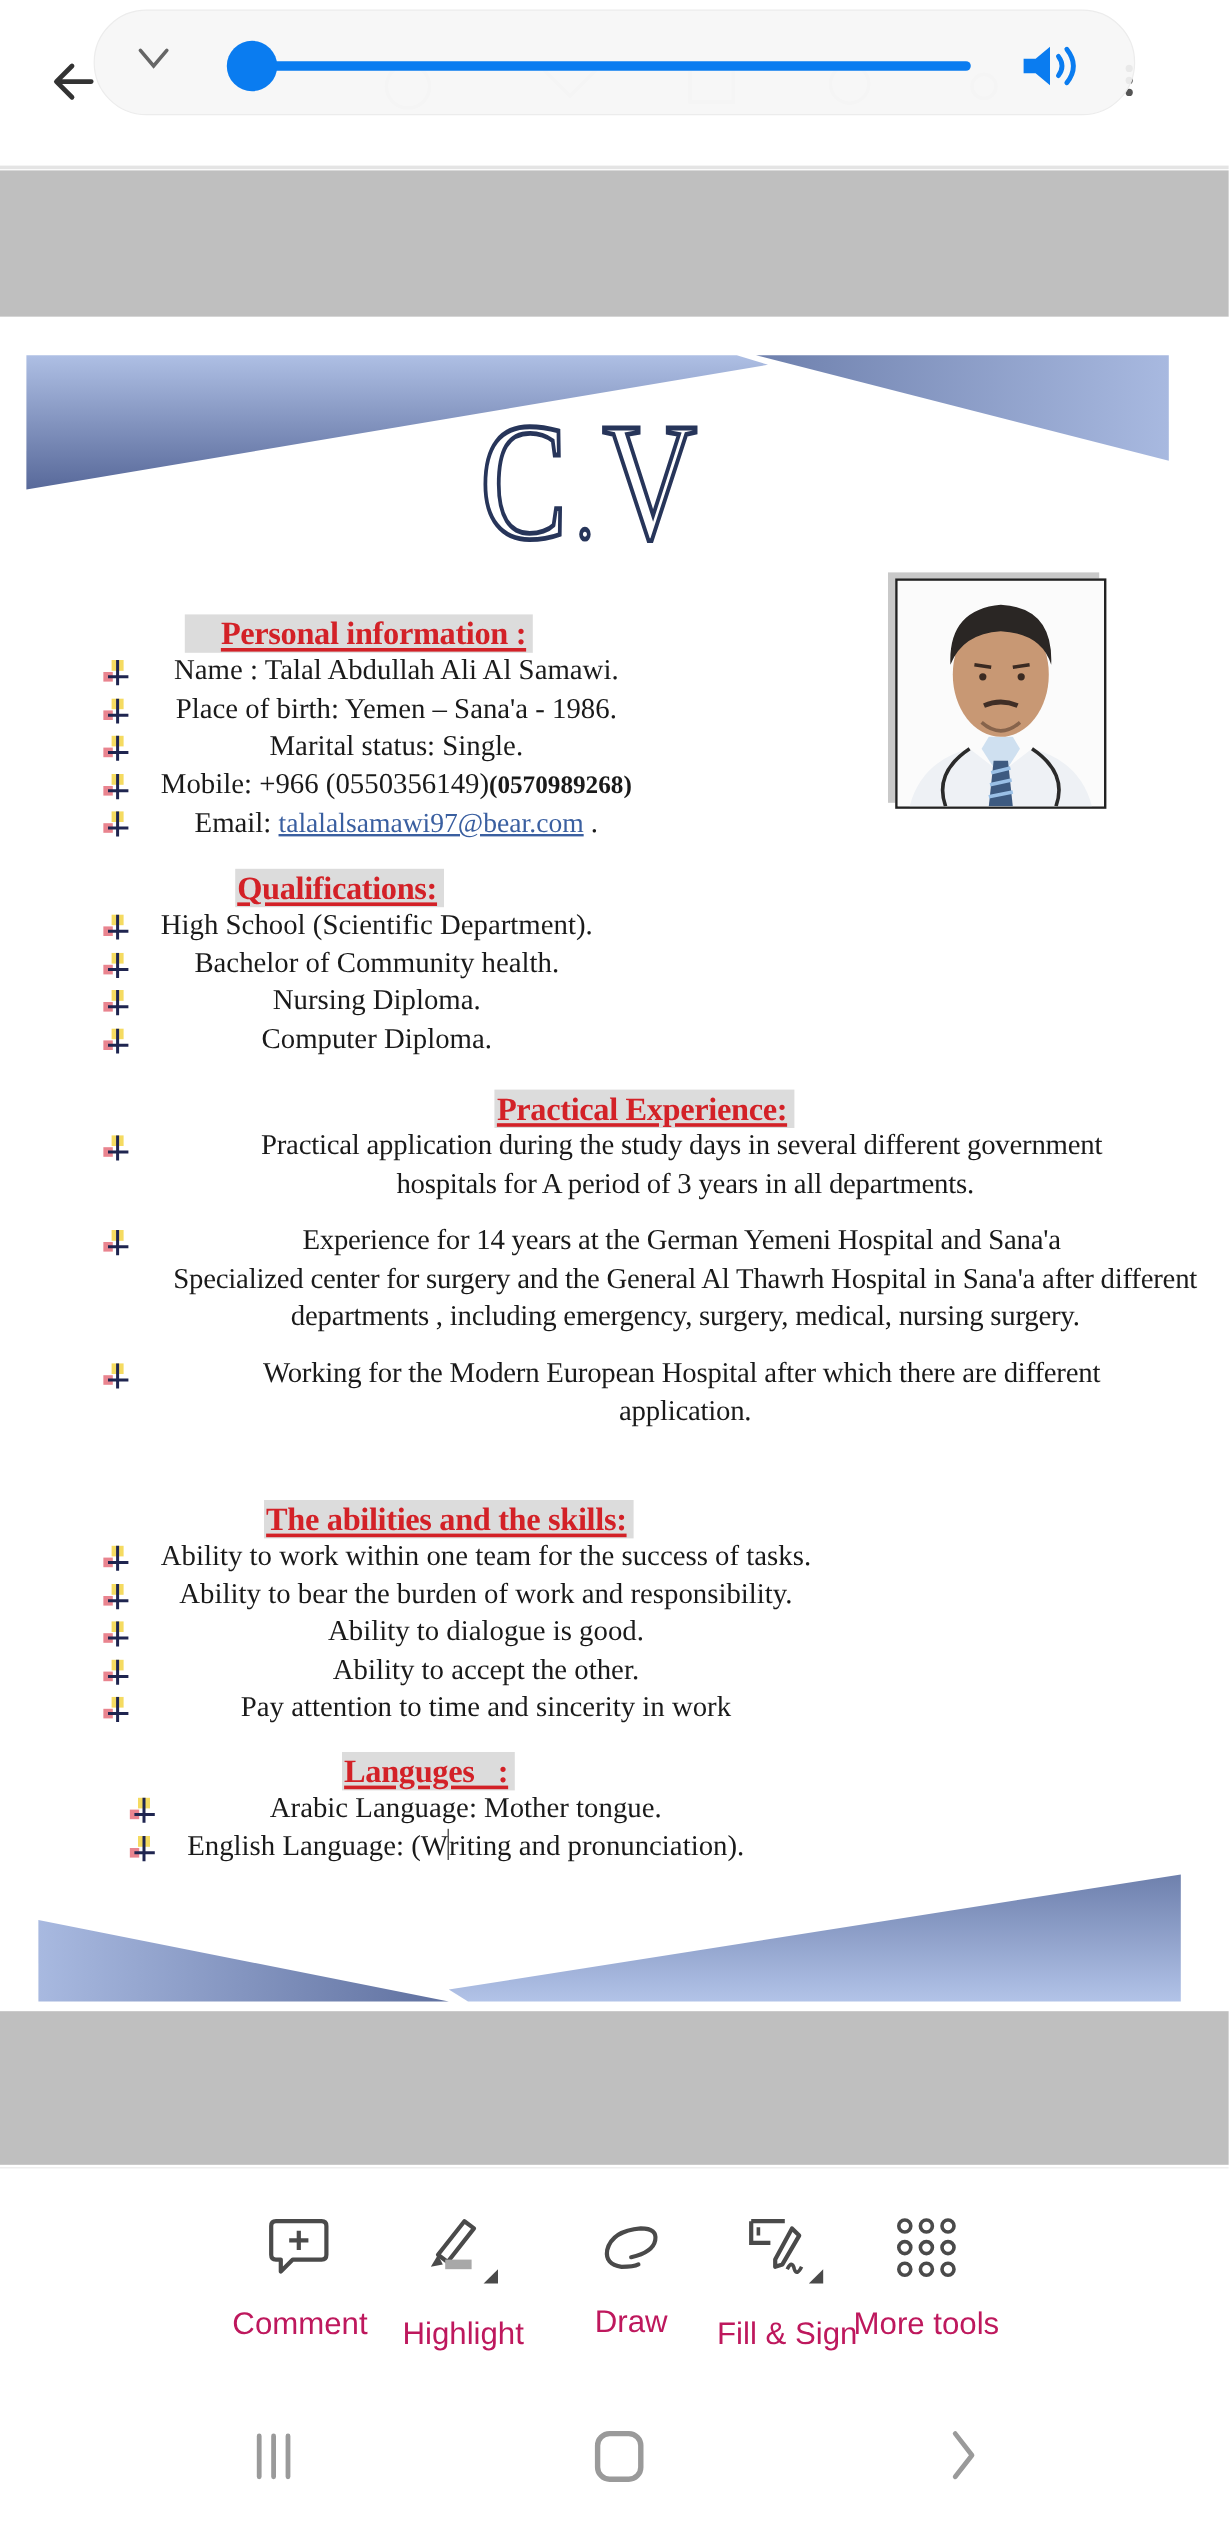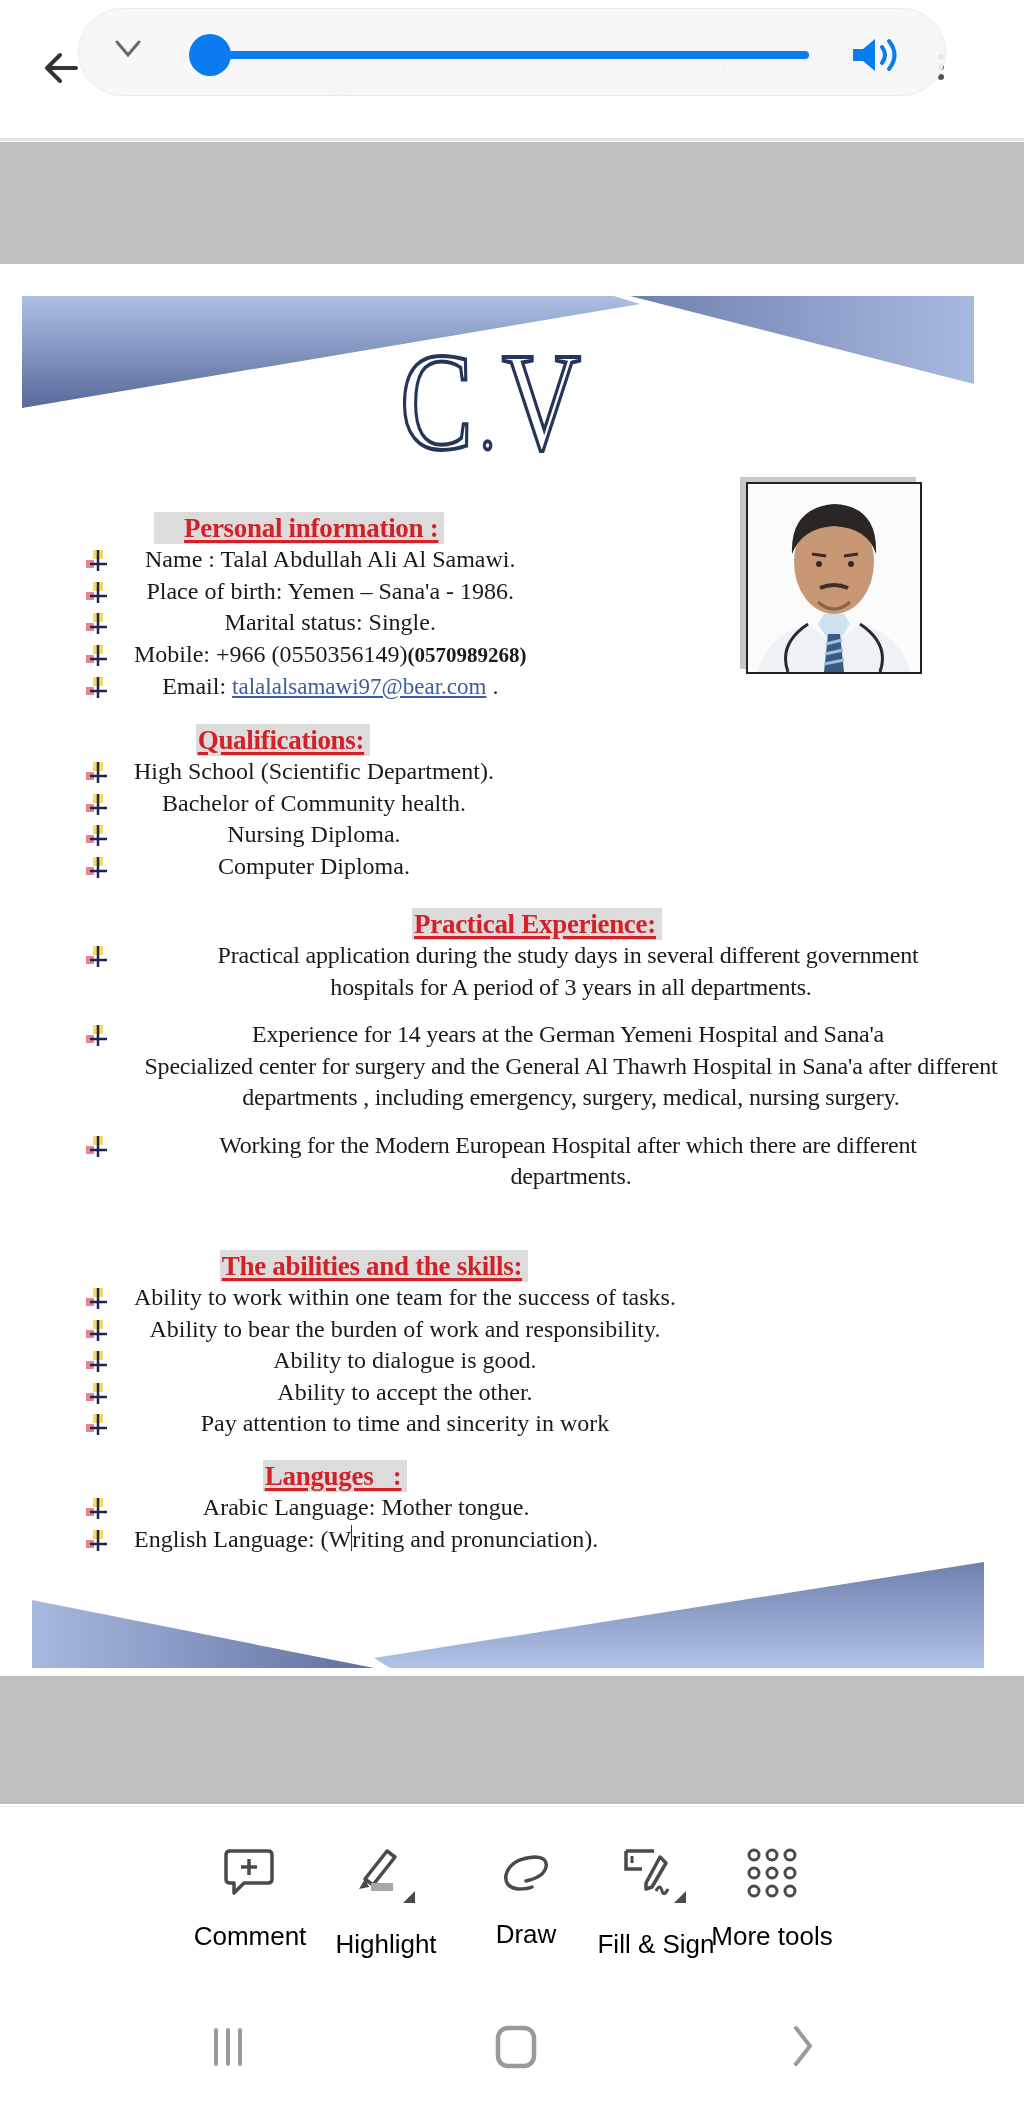--- a/index.html
+++ b/index.html
@@ -47,21 +47,21 @@
   .exp li { line-height: 31.5px; margin-bottom: 16px; letter-spacing: -0.2px; }
   .exp li .cont { display: block; padding-left: 6px; }
   .email-link { color: #3a5fa0; text-decoration: underline; text-decoration-color: #3a5fa0; font-size: 23px; }
   .bold-num { font-weight: bold; font-size: 21px; }
   .caret { display: inline-block; width: 1px; height: 26px; background: #333; vertical-align: -4px; }
 
   
   .tools { position: absolute; left: 0; top: 1806px; width: 1024px; height: 180px; background: #fff; border-top: 1px solid #ececec; }
   .tool { position: absolute; top: 40px; width: 140px; text-align: center; }
   .tool svg { display: block; margin: 0 auto; }
-  .tool-label { display: block; margin-top: 22px; font-family: "Liberation Sans", sans-serif; font-size: 26px; color: #000000; white-space: nowrap; }
+  .tool-label { display: block; margin-top: 22px; font-family: "Liberation Sans", sans-serif; font-size: 26px; color: #be185d; white-space: nowrap; }
 
   .navbar { position: absolute; left: 0; top: 1986px; width: 1024px; height: 118px; background: #fff; }
   .nav-btn { position: absolute; top: 32px; width: 60px; height: 54px; }
 </style>
 </head>
 <body>
 
 <div class="topbar">
   <svg class="back-btn" viewBox="0 0 44 44">
     <path d="M36 22 H8 M20 9 L7 22 L20 35" stroke="#333" stroke-width="4" fill="none" stroke-linecap="round" stroke-linejoin="round"></path>
@@ -202,21 +202,21 @@
           </svg><span>Practical application during the study days in several different government</span><span class="cont">hospitals for A period of 3 years in all departments.</span></li>
       <li><svg class="bullet" viewBox="0 0 24 22">
             <rect x="7" y="0" width="10" height="9" fill="#f2d23a" opacity="0.8"></rect>
             <rect x="0" y="10" width="8" height="8" fill="#e0505f" opacity="0.7"></rect>
             <path d="M12 0 V21 M4 14 H21" stroke="#1f2550" stroke-width="2.5"></path>
           </svg><span>Experience for 14 years at the German Yemeni Hospital and Sana'a</span><span class="cont">Specialized center  for surgery and the General Al Thawrh Hospital in Sana'a after different departments , including emergency, surgery, medical, nursing surgery.</span></li>
       <li><svg class="bullet" viewBox="0 0 24 22">
             <rect x="7" y="0" width="10" height="9" fill="#f2d23a" opacity="0.8"></rect>
             <rect x="0" y="10" width="8" height="8" fill="#e0505f" opacity="0.7"></rect>
             <path d="M12 0 V21 M4 14 H21" stroke="#1f2550" stroke-width="2.5"></path>
-          </svg><span>Working for the Modern European Hospital after which there are different</span><span class="cont">departments.</span></li>
+          </svg><span>Working for the Modern European Hospital after which there are different</span><span class="cont">application.</span></li>
     </ul>
   </div>
 
   <div class="section" style="top:986px;">
     <div class="sec-head">The abilities and the skills:</div>
     <ul class="list">
       <li><svg class="bullet" viewBox="0 0 24 22">
             <rect x="7" y="0" width="10" height="9" fill="#f2d23a" opacity="0.8"></rect>
             <rect x="0" y="10" width="8" height="8" fill="#e0505f" opacity="0.7"></rect>
             <path d="M12 0 V21 M4 14 H21" stroke="#1f2550" stroke-width="2.5"></path>
@@ -237,21 +237,21 @@
             <path d="M12 0 V21 M4 14 H21" stroke="#1f2550" stroke-width="2.5"></path>
           </svg><span>Ability to accept the other.</span></li>
       <li><svg class="bullet" viewBox="0 0 24 22">
             <rect x="7" y="0" width="10" height="9" fill="#f2d23a" opacity="0.8"></rect>
             <rect x="0" y="10" width="8" height="8" fill="#e0505f" opacity="0.7"></rect>
             <path d="M12 0 V21 M4 14 H21" stroke="#1f2550" stroke-width="2.5"></path>
           </svg><span>Pay attention to time and sincerity in work</span></li>
     </ul>
   </div>
 
-  <div class="section" style="top:1196px;">
+  <div class="section" style="top:1196px;margin-left:22px;">
     <div class="sec-head" style="white-space:pre;">Languges   :</div>
     <ul class="list">
       <li><svg class="bullet" viewBox="0 0 24 22">
             <rect x="7" y="0" width="10" height="9" fill="#f2d23a" opacity="0.8"></rect>
             <rect x="0" y="10" width="8" height="8" fill="#e0505f" opacity="0.7"></rect>
             <path d="M12 0 V21 M4 14 H21" stroke="#1f2550" stroke-width="2.5"></path>
           </svg><span>Arabic Language: Mother tongue.</span></li>
       <li><svg class="bullet" viewBox="0 0 24 22">
             <rect x="7" y="0" width="10" height="9" fill="#f2d23a" opacity="0.8"></rect>
             <rect x="0" y="10" width="8" height="8" fill="#e0505f" opacity="0.7"></rect>

